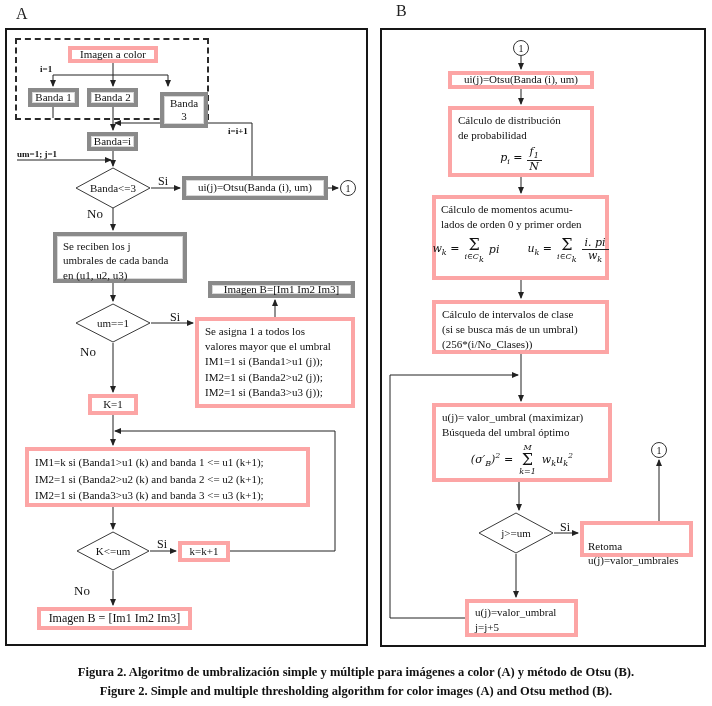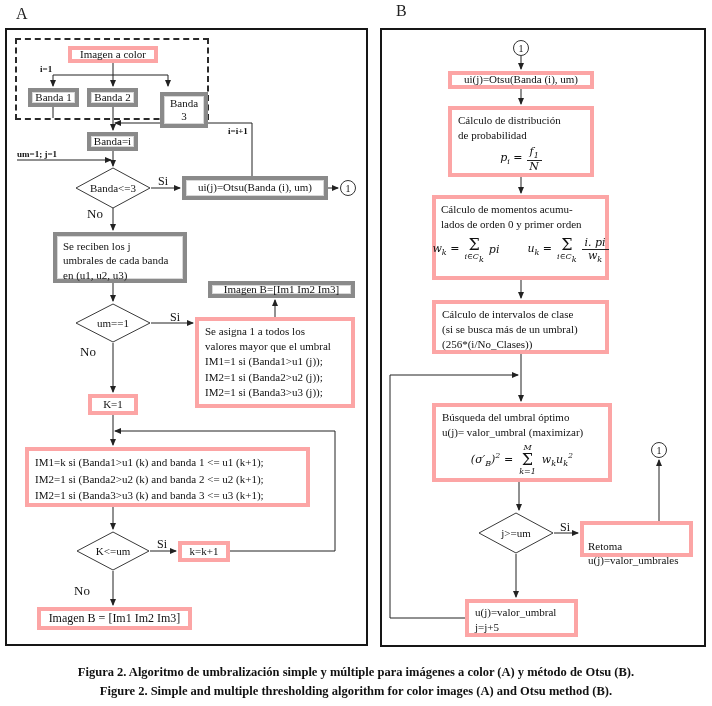--- a/index.html
+++ b/index.html
@@ -222,22 +222,22 @@
   </div>
 </div>
 
 <div class="node multiline" style="left:432px;top:300px;width:177px;height:54px;line-height:1.35;">
   <div>Cálculo de intervalos de clase</div>
   <div>(si se busca más de un umbral)</div>
   <div>(256*(i/No_Clases))</div>
 </div>
 
 <div class="node multiline" style="left:432px;top:403px;width:180px;height:79px;line-height:1.35;">
+  <div>u(j)= valor_umbral (maximizar)</div>
   <div>Búsqueda del umbral óptimo</div>
-  <div>u(j)= valor_umbral (maximizar)</div>
   <div class="fm frow" style="margin-top:4px;">
     <span><span>(σ′</span><sub class="fs">B</sub><span>)</span><sup class="fs">2</sup> <span>=</span></span>
     <span class="sum">
         <span class="ab">M</span>
         <span class="sig">Σ</span>
         <span class="bl">k=1</span>
       </span>
     <span><span>w</span><sub class="fs">k</sub><span>u</span><sub class="fs">k</sub><sup class="fs">2</sup></span>
   </div>
 </div>

